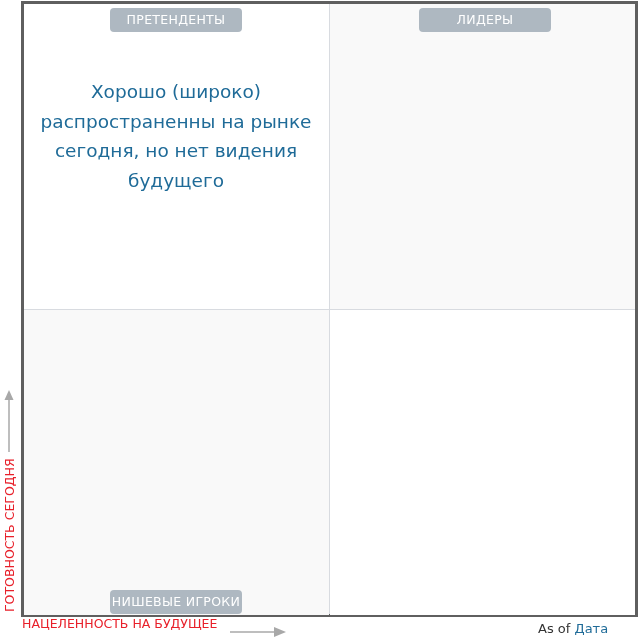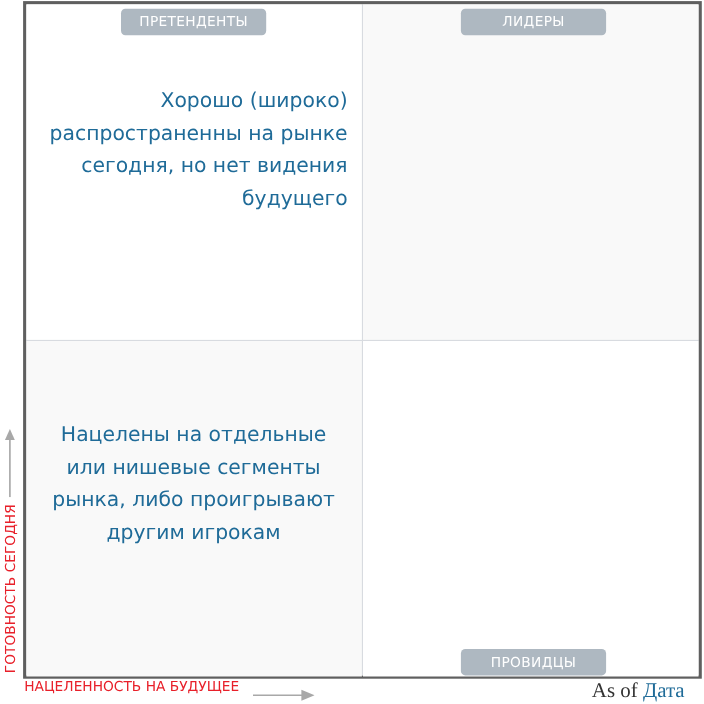--- a/index.html
+++ b/index.html
@@ -16,51 +16,50 @@
   .vline { position:absolute; left:305px; top:0; width:1px; height:610px; background:#d8dbe0; }
   .hline { position:absolute; left:0; top:305px; width:611px; height:1px; background:#d8dbe0; }
   .badge { position:absolute; width:132px; height:24px; background:#aeb8c1; border-radius:4px;
            color:#ffffff; font-size:12.5px; line-height:24px; text-align:center; letter-spacing:0.3px; }
   .b-tl { left:86px; top:4px; }
   .b-tr { left:395px; top:4px; }
   .b-bl { left:86px; top:586px; }
   .b-br { left:395px; top:586px; }
   .desc { position:absolute; width:280px; text-align:center; color:#1f6b98;
           font-size:18.5px; line-height:29.5px; }
-  .d-tl { left:12px; top:73px;text-align:right; }
+  .d-tl { left:12px; top:73px; }
   .d-tr { left:318px; top:73px; }
   .d-bl { left:12px; top:377px; }
   .d-br { left:318px; top:377px; }
   .yaxis { position:absolute; left:2px; top:470px; width:16px; height:145px; }
   .yaxis-label { position:absolute; left:-62px; top:64px; width:140px; height:16px;
                  transform:rotate(-90deg); color:#e8202a; font-size:12.5px; white-space:nowrap;
                  text-align:center; line-height:16px; }
   .yarrow { position:absolute; left:4px; top:390px; width:10px; height:62px; }
   .xaxis-label { position:absolute; left:22px; top:616px; color:#e8202a; font-size:12.5px; line-height:16px; white-space:nowrap; }
   .xarrow { position:absolute; left:230px; top:626px; width:56px; height:12px; }
-  .asof { position:absolute; left:538px; top:620px; font-size:19px; color:#333333; line-height:18px; white-space:nowrap;font-family:Liberation Serif, serif; }
+  .asof { position:absolute; left:538px; top:620px; font-size:13px; color:#333333; line-height:18px; white-space:nowrap; }
   .asof .date { color:#1f6b98; }
 </style>
 </head>
 <body>
 
 <div class="frame">
   <div class="quad q-tl"></div>
   <div class="quad q-tr"></div>
   <div class="quad q-bl"></div>
   <div class="quad q-br"></div>
   <div class="vline"></div>
   <div class="hline"></div>
 
   <div class="badge b-tl">ПРЕТЕНДЕНТЫ</div>
   <div class="badge b-tr">ЛИДЕРЫ</div>
-  <div class="badge b-br">ПРОВИДЦЫ</div>
+  <div class="badge b-bl">НИШЕВЫЕ ИГРОКИ</div>
 
   <div class="desc d-tl">Хорошо (широко) распространенны на рынке сегодня, но нет видения будущего</div>
-  <div class="desc d-bl">Нацелены на отдельные или нишевые сегменты рынка,  либо проигрывают другим игрокам</div>
 </div>
 
 <svg class="yarrow" viewBox="0 0 10 62">
   <line x1="5" y1="8" x2="5" y2="62" stroke="#a8a8a8" stroke-width="1.5"></line>
   <polygon points="5,0 0.5,10 9.5,10" fill="#a8a8a8"></polygon>
 </svg>
 
 <div class="yaxis">
   <div class="yaxis-label">ГОТОВНОСТЬ СЕГОДНЯ</div>
 </div>

